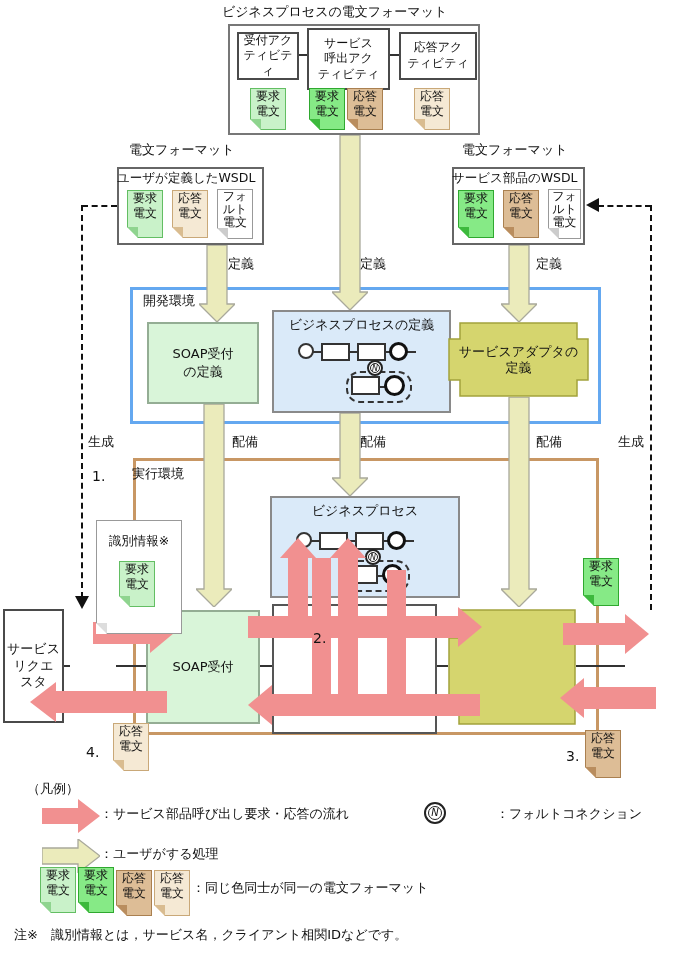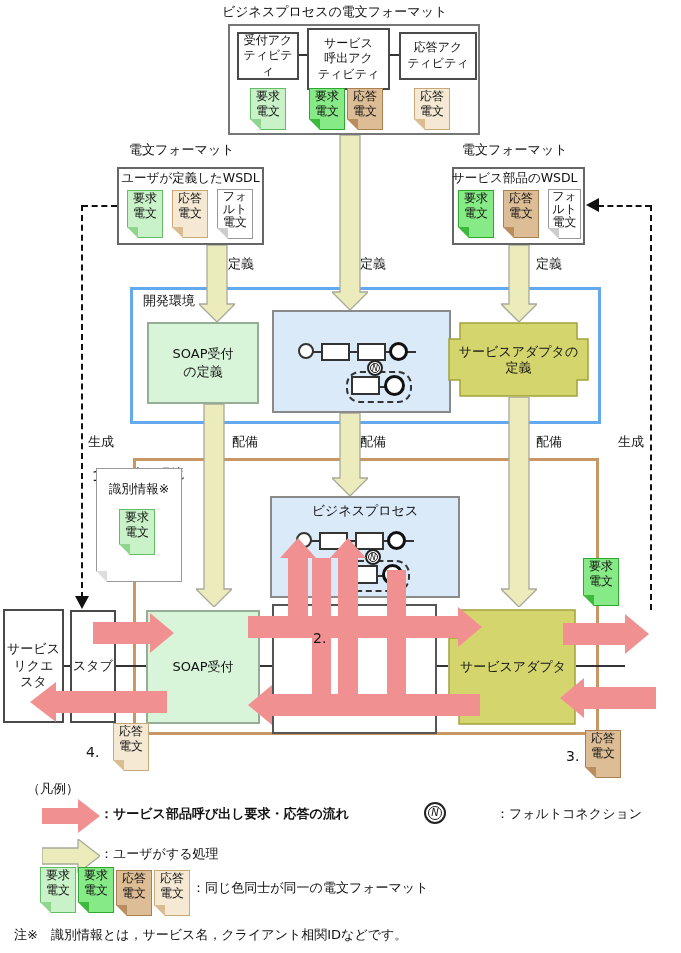--- a/index.html
+++ b/index.html
@@ -62,21 +62,21 @@
 電文</div>
   <div class="doc d-gb" style="left:309px;top:88px;height:42px;">要求
 電文</div>
   <div class="doc d-td" style="left:347px;top:88px;height:42px;">応答
 電文</div>
   <div class="doc d-tl" style="left:414px;top:88px;height:42px;">応答
 電文</div>
 
   <div class="txt" style="left:129px;top:142px;">電文フォーマット</div>
   <div class="wbox" style="left:117px;top:167px;width:147px;height:78px;border-color:#666;"></div>
-  <div class="txt" style="left:117px;top:170px;width:147px;text-align:center;font-size:12.5px;">ユーザが定義したWSDL</div>
+  <div class="txt" style="left:117px;top:170px;width:147px;text-align:left;font-size:12.5px;">ユーザが定義したWSDL</div>
   <div class="doc d-gl" style="left:127px;top:190px;height:48px;">要求
 電文</div>
   <div class="doc d-tl" style="left:172px;top:190px;height:48px;">応答
 電文</div>
   <div class="doc d-wh" style="left:217px;top:189px;height:50px;line-height:1.08;">フォ
 ルト
 電文</div>
 
   <div class="txt" style="left:462px;top:142px;">電文フォーマット</div>
   <div class="wbox" style="left:452px;top:167px;width:133px;height:78px;border-color:#666;"></div>
@@ -109,20 +109,21 @@
   <div class="txt" style="left:360px;top:256px;">定義</div>
   <div class="txt" style="left:536px;top:256px;">定義</div>
 
   <div class="abs" style="left:130px;top:287px;width:471px;height:137px;border:3px solid #64A8F0;background:#fff;z-index:0;"></div>
   <div class="txt" style="left:143px;top:293px;z-index:2;">開発環境</div>
 
   <div class="abs ctr" style="left:147px;top:322px;width:112px;height:82px;background:#D9F5D9;border:2px solid #94AD94;font-size:13px;white-space:pre-line;z-index:1;">SOAP受付
 の定義</div>
 
   <div class="bp-box" style="left:272px;top:310px;width:179px;height:103px;">
+    <div class="bp-title">ビジネスプロセスの定義</div>
     <div class="ln" style="left:30px;top:39px;width:112px;height:2px;z-index:1;"></div>
     <div class="fshape" style="left:24px;top:31px;width:16px;height:16px;border-radius:50%;"></div>
     <div class="fshape" style="left:47px;top:31px;width:29px;height:18px;"></div>
     <div class="fshape" style="left:83px;top:31px;width:29px;height:18px;"></div>
     <div class="fshape fbold" style="left:115px;top:30px;width:19px;height:19px;border-radius:50%;"></div>
     <div class="ncirc" style="left:93px;top:48px;width:16px;height:16px;">
         <div>N</div>
       </div>
     <div class="abs" style="left:72px;top:59px;width:66px;height:32px;border:2px dashed #333;border-radius:14px;z-index:1;"></div>
     <div class="ln" style="left:100px;top:74px;width:30px;height:2px;z-index:1;"></div>
@@ -148,21 +149,21 @@
   <div class="txt" style="left:88px;top:434px;">生成</div>
   <div class="txt" style="left:232px;top:434px;">配備</div>
   <div class="txt" style="left:360px;top:434px;">配備</div>
   <div class="txt" style="left:536px;top:434px;">配備</div>
   <div class="txt" style="left:618px;top:434px;">生成</div>
 
   <div class="abs" style="left:133px;top:458px;width:466px;height:277px;border:3px solid #C89764;background:#fff;z-index:0;"></div>
   <div class="txt" style="left:132px;top:466px;z-index:2;">実行環境</div>
   <div class="num" style="left:92px;top:468px;">1.</div>
 
-  <div class="doc d-wh" style="left:96px;top:468px;width:86px;height:114px;--flap:#ddd;font-size:12.5px;">
+  <div class="doc d-wh" style="left:96px;top:520px;width:86px;height:114px;--flap:#ddd;font-size:12.5px;">
     <div class="abs" style="left:0;top:12px;width:84px;text-align:center;">識別情報※</div>
     <div class="doc d-gl" style="left:22px;top:40px;">要求
 電文</div>
   </div>
 
   <div class="bp-box" style="left:270px;top:496px;width:190px;height:102px;">
     <div class="bp-title">ビジネスプロセス</div>
     <div class="ln" style="left:30px;top:42px;width:112px;height:2px;z-index:1;"></div>
     <div class="fshape" style="left:24px;top:34px;width:16px;height:16px;border-radius:50%;"></div>
     <div class="fshape" style="left:47px;top:34px;width:29px;height:18px;"></div>
@@ -179,29 +180,27 @@
 
   <div class="ln" style="left:64px;top:665px;width:6px;height:2px;"></div>
   <div class="ln" style="left:116px;top:665px;width:30px;height:2px;"></div>
   <div class="ln" style="left:260px;top:665px;width:12px;height:2px;"></div>
   <div class="ln" style="left:437px;top:665px;width:11px;height:2px;"></div>
   <div class="ln" style="left:576px;top:665px;width:49px;height:2px;"></div>
 
   <div class="wbox ctr" style="left:3px;top:609px;width:61px;height:114px;">サービス
 リクエ
 スタ</div>
-  <div class="wbox ctr" style="left:70px;top:610px;width:46px;height:113px;">スタブ</div>
   <div class="abs ctr" style="left:146px;top:610px;width:114px;height:114px;background:#D9F5D9;border:2px solid #94AD94;font-size:13px;z-index:1;">SOAP受付</div>
   <div class="wbox" style="left:272px;top:604px;width:165px;height:130px;border-color:#555;"></div>
   <div class="num" style="left:313px;top:630px;z-index:5;">2.</div>
 
   <svg class="abs" style="left:448px;top:609px;z-index:1;" width="128" height="116">
     <polygon points="11,1 127,1 127,115 11,115 11,87 1,87 1,29 11,29" fill="#D5D56E" stroke="#A2A23C" stroke-width="1.5"></polygon>
   </svg>
-  <div class="txt ctr" style="left:456px;top:655px;width:114px;height:24px;z-index:2;">サービスアダプタ</div>
 
 
   <div class="pk" style="left:93px;top:622px;width:58px;height:22px;"></div>
   <div class="pk hd-r" style="left:150px;top:613px;width:24px;height:40px;"></div>
 
   <div class="pk" style="left:248px;top:616px;width:212px;height:22px;"></div>
   <div class="pk hd-r" style="left:458px;top:607px;width:24px;height:40px;"></div>
 
   <div class="pk" style="left:288px;top:556px;width:20px;height:82px;"></div>
   <div class="pk hd-u" style="left:280px;top:538px;width:36px;height:20px;"></div>
@@ -232,21 +231,21 @@
   <div class="num" style="left:86px;top:744px;">4.</div>
   <div class="doc d-td" style="left:585px;top:730px;height:48px;">応答
 電文</div>
   <div class="num" style="left:566px;top:748px;">3.</div>
 
   <div class="txt" style="left:27px;top:781px;">（凡例）</div>
 
   <svg class="abs" style="left:42px;top:799px;" width="58" height="34">
     <polygon points="0,9 36,9 36,0 58,17 36,34 36,25 0,25" fill="#F19090"></polygon>
   </svg>
-  <div class="txt" style="left:100px;top:806px;font-weight:bold;">：サービス部品呼び出し要求・応答の流れ</div>
+  <div class="txt" style="left:100px;top:806px;">：サービス部品呼び出し要求・応答の流れ</div>
   <div class="ncirc" style="left:424px;top:802px;width:22px;height:22px;">
       <div style="font-size:10px;">N</div>
     </div>
   <div class="txt" style="left:452px;top:806px;margin-left:44px;">：フォルトコネクション</div>
 
   <svg class="abs" style="left:42px;top:839px;" width="58" height="34">
     <polygon points="0,9 36,9 36,0 58,17 36,34 36,25 0,25" fill="#EBEBBB" stroke="#A9A99B" stroke-width="1.3"></polygon>
   </svg>
   <div class="txt" style="left:100px;top:846px;">：ユーザがする処理</div>
 

